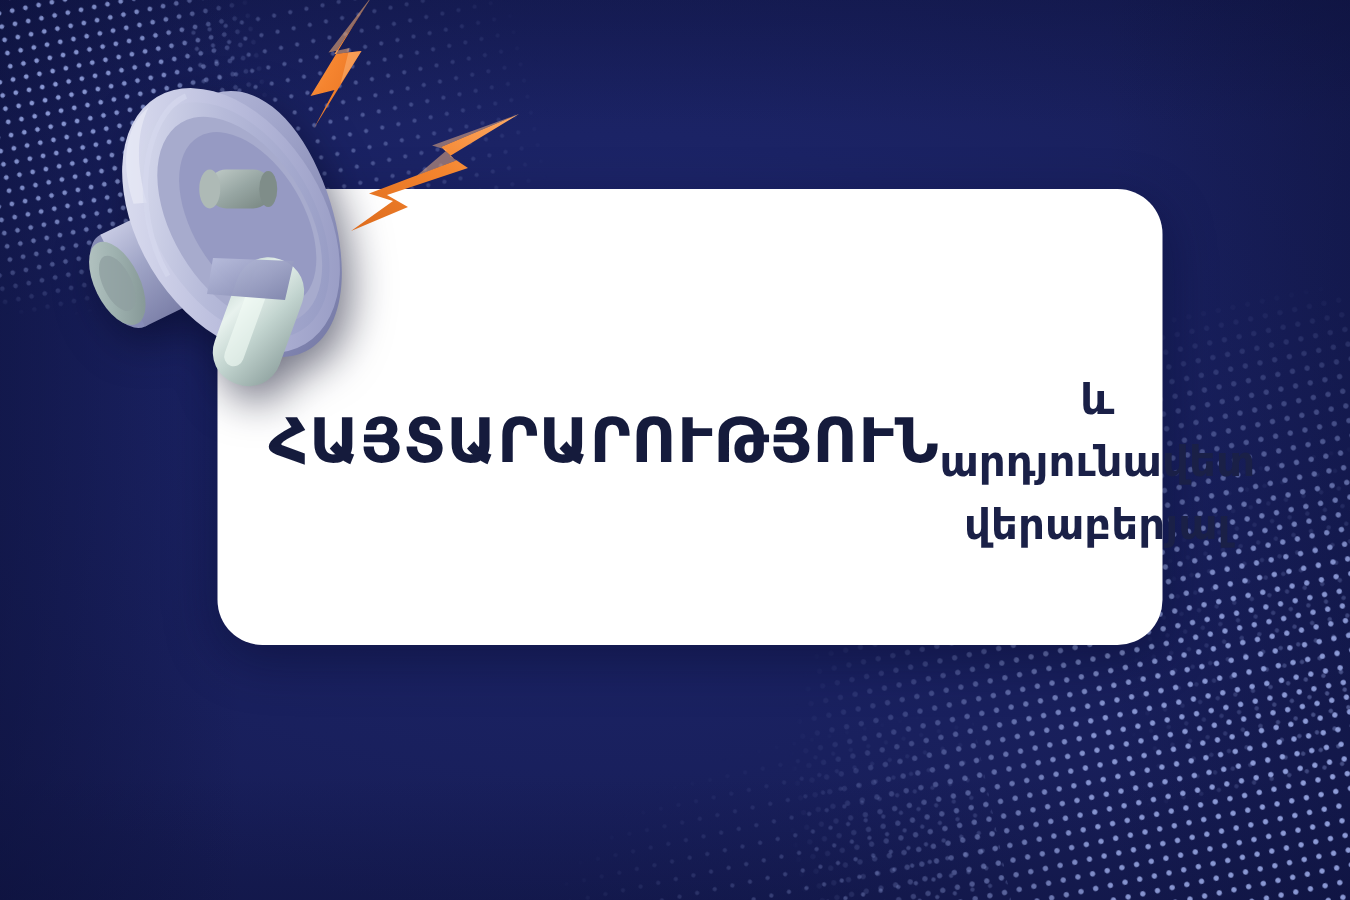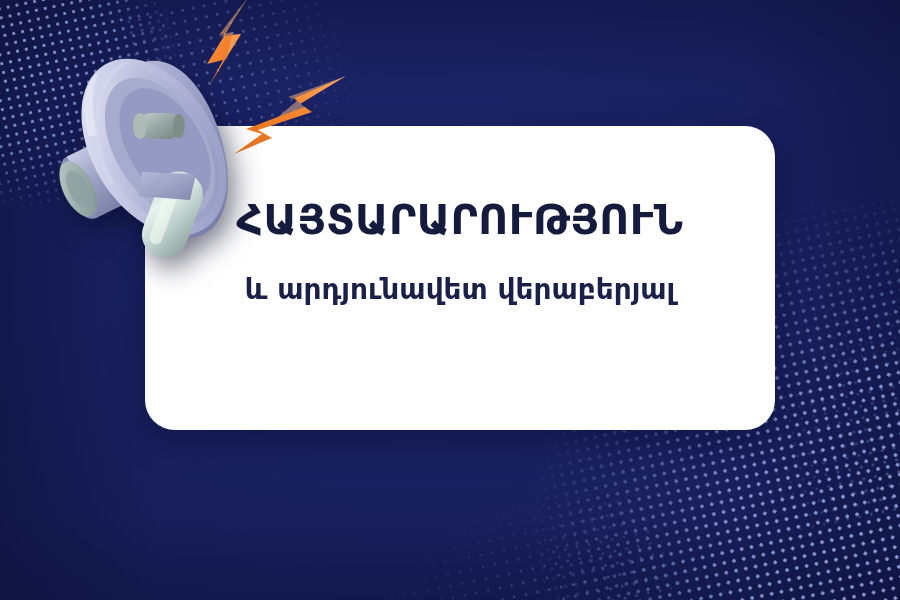--- a/index.html
+++ b/index.html
@@ -121,27 +121,26 @@
     height: 304px;
     background: #ffffff;
     border-radius: 30px;
     box-shadow: 0 10px 34px rgba(5,8,35,.42);
   }
 
   .card-inner {
     position: absolute;
     inset: 0;
     display: flex;
-    flex-direction: column;
+    flex-direction: row;
     align-items: center;
     justify-content: flex-start;
     padding: 34px 34px 0 34px;
     box-sizing: border-box;
     text-align: center;
-    margin-top: 38px;
   }
 
   .headline {
     font-family: "DejaVu Sans", sans-serif;
     font-size: 41px;
     font-weight: 700;
     letter-spacing: .5px;
     color: #151b3c;
     line-height: 1.1;
     margin: 0;

